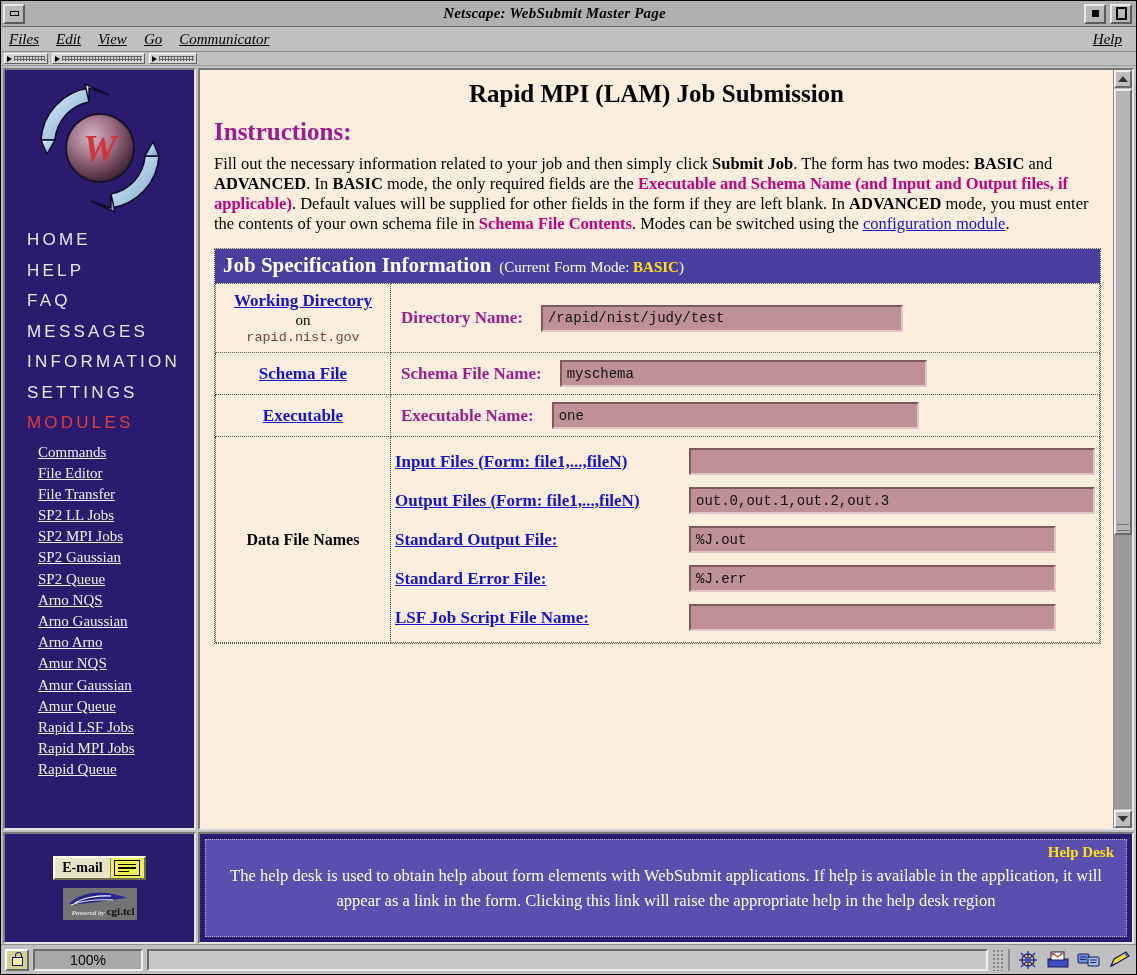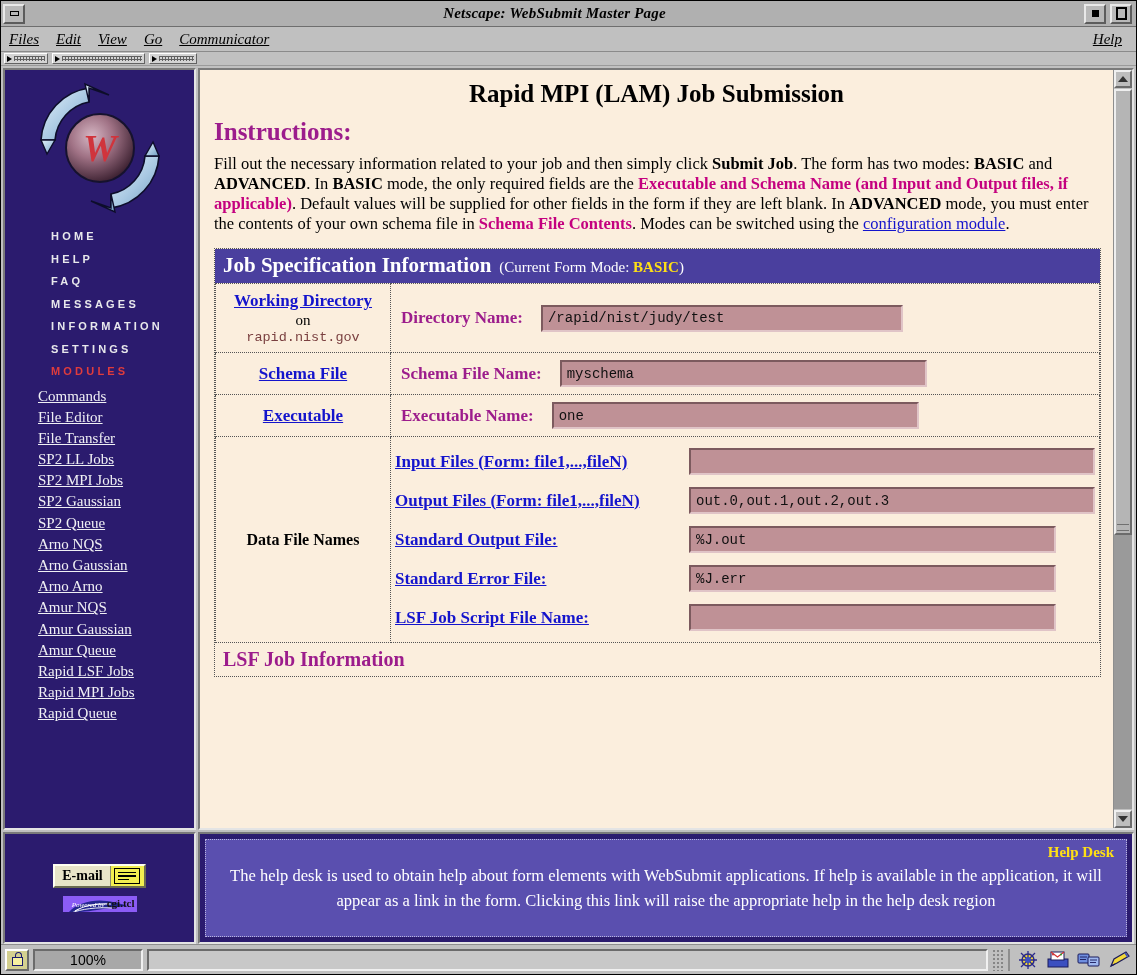--- a/index.html
+++ b/index.html
@@ -161,26 +161,25 @@
   .logo {
     position: relative;
     width: 146px; height: 140px;
   }
   .nav-major {
     padding: 4px 0 0 22px;
   }
   .nav-major div {
     color: #e8e8ec;
     font-family: "Liberation Sans", sans-serif;
-    font-size: 11px;
-    font-weight: bold;
+    font-size: 17px;
+    font-weight: normal;
     letter-spacing: 3.2px;
     margin-bottom: 10.5px;
     cursor: pointer;
-    margin-left: 24px;
   }
   .nav-major div.modules { color: #e03c3c; }
   .nav-links { padding: 0 0 0 33px; }
   .nav-links a {
     display: block;
     color: #f0f0f4;
     font-family: "Liberation Serif", serif;
     font-size: 15px;
     text-decoration: underline;
     margin-bottom: 4.2px;
@@ -230,22 +229,22 @@
     border: 1px solid #000;
     background: #f2ee50;
     position: relative;
     display: flex; flex-direction: column;
     justify-content: center; gap: 2px;
     padding: 0 3px;
   }
   .env .env-line { height: 1.5px; background: #000; }
   .env .env-line.s { width: 60%; }
   .cgi-logo {
-    width: 74px; height: 16px;
-    background: #8b5cf6;
+    width: 74px; height: 32px;
+    background: #737373;
     position: relative; overflow: hidden;
     cursor: pointer;
   }
   .cgi-logo .feather {
     position: absolute;
     left: 4px; top: 3px;
     width: 62px; height: 16px;
   }
   .cgi-logo .cgitxt {
     position: absolute;
@@ -773,21 +772,20 @@
                     <div class="datarow">
                       <span class="lab flabel-link">LSF Job Script File Name:</span>
                       <div class="tf" style="max-width:367px"></div>
                     </div>
                   </div>
                 </td>
               </tr>
             </tbody>
               </table>
 
-            <div class="sect-h" style="border-bottom:none">LSF Job Information</div>
 
           </div>
         </div>
 
         <div class="vscroll">
           <div class="sb-btn">
             <span class="up"></span>
           </div>
           <div class="sb-track">
             <div class="sb-thumb"></div>

